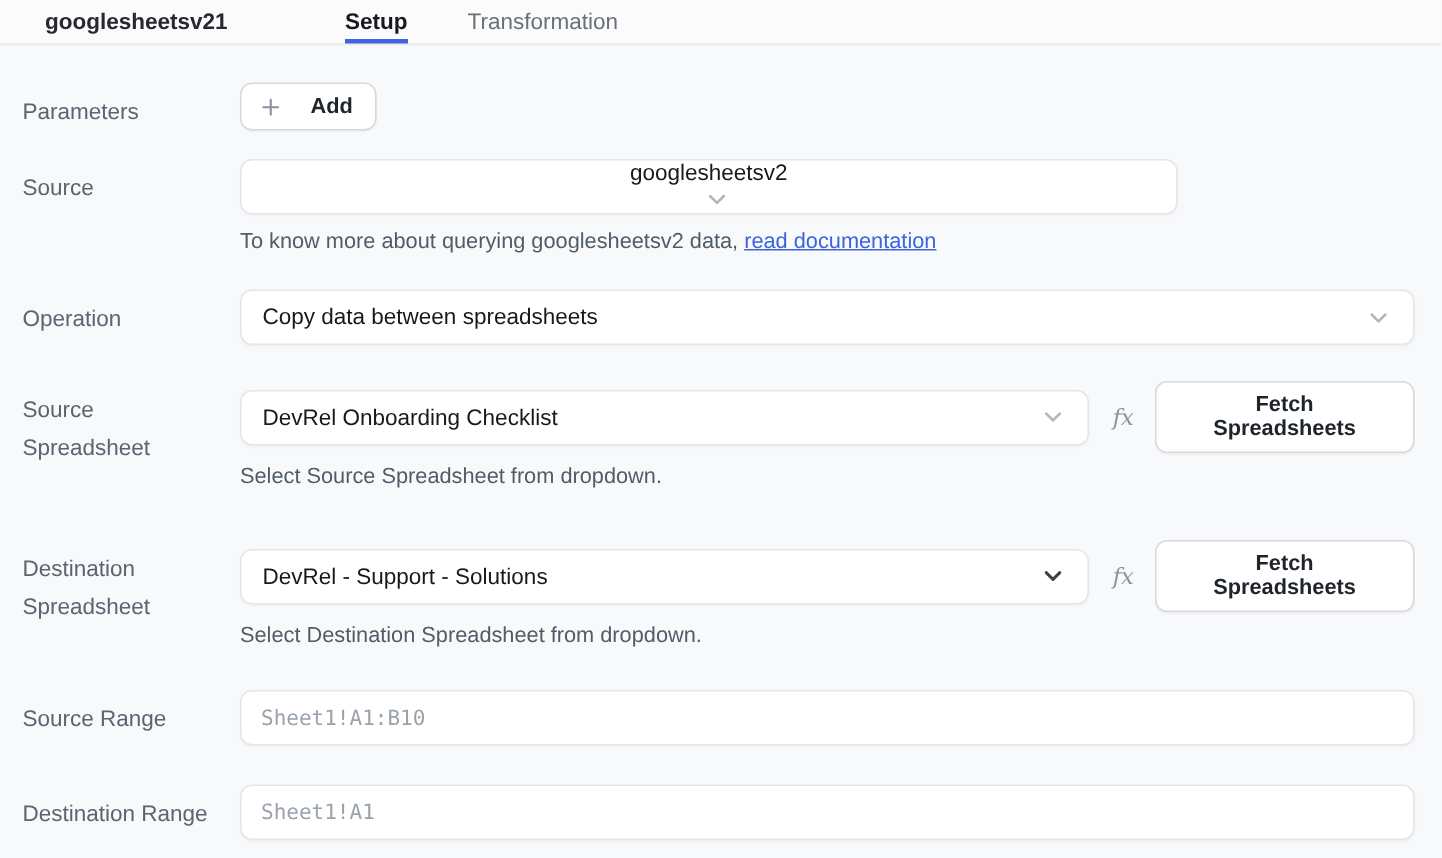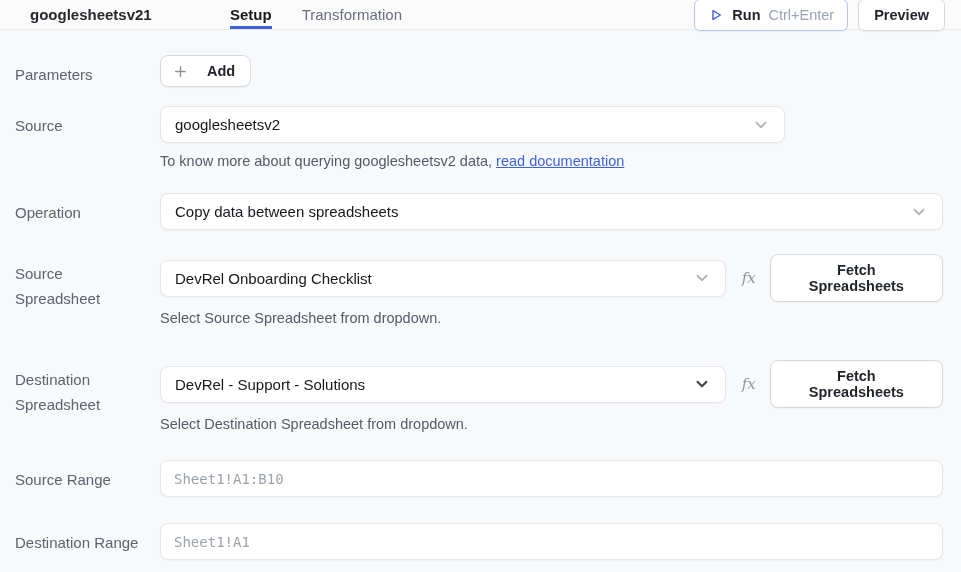--- a/index.html
+++ b/index.html
@@ -19,21 +19,21 @@
     position:relative;
   }
   .query-title {
     margin-left:30px;
     width:200px;
     font-size:15px;
     font-weight:600;
     color:#26292e;
     flex-shrink:0;
   }
-  .tabs { display:flex; height:100%; gap:30px;text-align:center; }
+  .tabs { display:flex; height:100%; gap:40px;text-align:center; }
   .tab {
     display:flex; align-items:center;
     font-size:15px;
     color:#68707b;
     cursor:pointer;
     height:100%;
     border-bottom:3px solid transparent;
     padding-top:3px;
   }
   .tab.active {
@@ -86,21 +86,21 @@
     align-items:center;
     justify-content:space-between;
     padding:0 14px 0 14px;
     font-size:15px;
     color:#16191d;
     cursor:pointer;
     box-shadow:0 1px 2px rgba(16,24,40,.04);
   }
   .select-box .chev { color:#aeb5bd; flex-shrink:0; margin-left:10px; }
   .select-box .chev.dark { color:#3c4249; }
-  .w-source { width:625px; }
+  .w-source { width:625px;flex-direction:column; }
   .w-sheet  { width:568px; }
   .w-full   { width:100%; }
   .text-input {
     width:100%;
     height:37px;
     background:#fff;
     border:1px solid #e3e6ea;
     border-radius:8px;
     padding:0 13px;
     font-family:"DejaVu Sans Mono", monospace;
@@ -141,32 +141,20 @@
 </style>
 </head>
 <body>
 
 <div class="header">
   <div class="query-title">googlesheetsv21</div>
   <div class="tabs">
     <div class="tab active">Setup</div>
     <div class="tab">Transformation</div>
   </div>
-  <div class="header-actions">
-    <button class="btn run-btn">
-      <span style="display:inline-flex;">
-        <svg width="16" height="16" viewBox="0 0 20 20">
-            <path d="M6.2 4.5 L15.5 10 L6.2 15.5 Z" fill="none" stroke="#4263eb" stroke-width="1.8" stroke-linejoin="round"></path>
-          </svg>
-      </span>
-      <span>Run</span>
-      <span class="run-shortcut">Ctrl+Enter</span>
-    </button>
-    <button class="btn">Preview</button>
-  </div>
 </div>
 
 <div class="main">
 
   <div class="row mb-r1">
     <div class="row-label">Parameters</div>
     <div class="row-content">
       <button class="btn add-btn">
         <span class="plus" style="display:inline-flex;">
           <svg width="15" height="15" viewBox="0 0 20 20">

